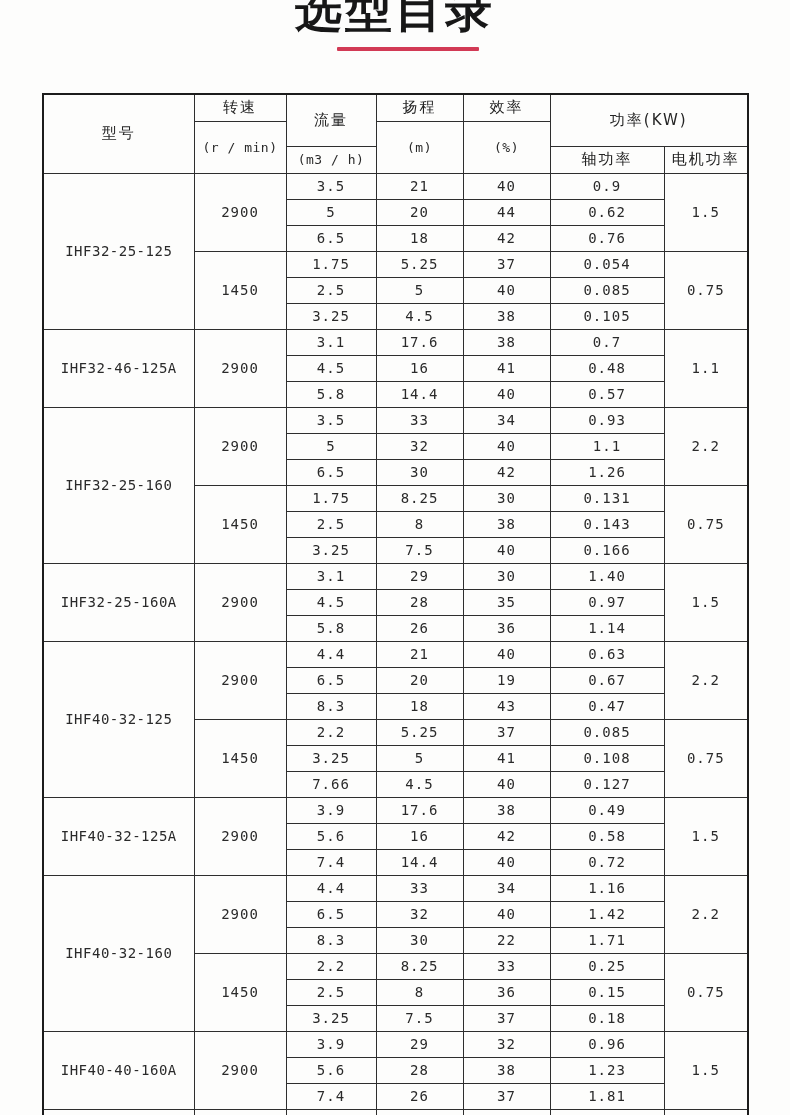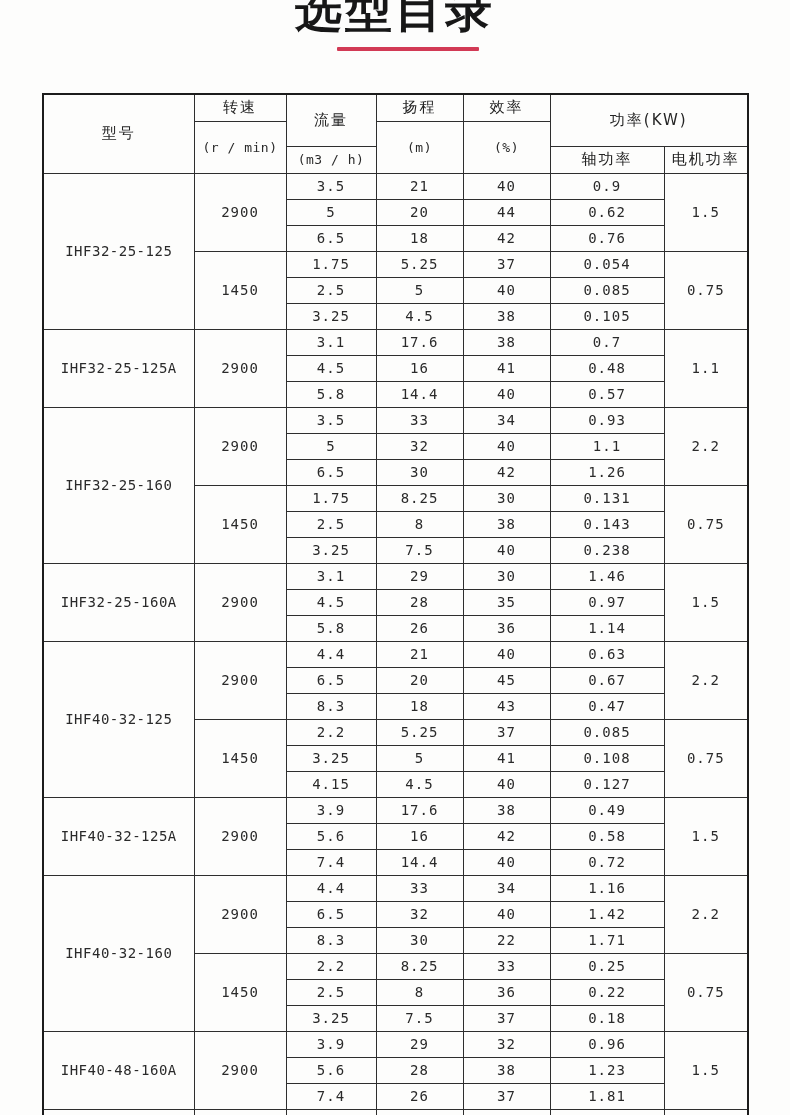--- a/index.html
+++ b/index.html
@@ -146,21 +146,21 @@
         <td class="num">40</td>
         <td class="num">0.085</td>
       </tr>
       <tr>
         <td class="num">3.25</td>
         <td class="num">4.5</td>
         <td class="num">38</td>
         <td class="num">0.105</td>
       </tr>
       <tr>
-        <td class="model-cell" rowspan="3">IHF32-25-125A</td>
+        <td class="model-cell" rowspan="3">IHF32-46-125A</td>
         <td class="num" rowspan="3">2900</td>
         <td class="num">3.1</td>
         <td class="num">17.6</td>
         <td class="num">38</td>
         <td class="num">0.7</td>
         <td class="num" rowspan="3">1.1</td>
       </tr>
       <tr>
         <td class="num">4.5</td>
         <td class="num">16</td>
@@ -205,29 +205,29 @@
       <tr>
         <td class="num">2.5</td>
         <td class="num">8</td>
         <td class="num">38</td>
         <td class="num">0.143</td>
       </tr>
       <tr>
         <td class="num">3.25</td>
         <td class="num">7.5</td>
         <td class="num">40</td>
-        <td class="num">0.238</td>
+        <td class="num">0.166</td>
       </tr>
       <tr>
         <td class="model-cell" rowspan="3">IHF32-25-160A</td>
         <td class="num" rowspan="3">2900</td>
         <td class="num">3.1</td>
         <td class="num">29</td>
         <td class="num">30</td>
-        <td class="num">1.46</td>
+        <td class="num">1.40</td>
         <td class="num" rowspan="3">1.5</td>
       </tr>
       <tr>
         <td class="num">4.5</td>
         <td class="num">28</td>
         <td class="num">35</td>
         <td class="num">0.97</td>
       </tr>
       <tr>
         <td class="num">5.8</td>
@@ -240,21 +240,21 @@
         <td class="num" rowspan="3">2900</td>
         <td class="num">4.4</td>
         <td class="num">21</td>
         <td class="num">40</td>
         <td class="num">0.63</td>
         <td class="num" rowspan="3">2.2</td>
       </tr>
       <tr>
         <td class="num">6.5</td>
         <td class="num">20</td>
-        <td class="num">45</td>
+        <td class="num">19</td>
         <td class="num">0.67</td>
       </tr>
       <tr>
         <td class="num">8.3</td>
         <td class="num">18</td>
         <td class="num">43</td>
         <td class="num">0.47</td>
       </tr>
       <tr>
         <td class="num" rowspan="3">1450</td>
@@ -264,21 +264,21 @@
         <td class="num">0.085</td>
         <td class="num" rowspan="3">0.75</td>
       </tr>
       <tr>
         <td class="num">3.25</td>
         <td class="num">5</td>
         <td class="num">41</td>
         <td class="num">0.108</td>
       </tr>
       <tr>
-        <td class="num">4.15</td>
+        <td class="num">7.66</td>
         <td class="num">4.5</td>
         <td class="num">40</td>
         <td class="num">0.127</td>
       </tr>
       <tr>
         <td class="model-cell" rowspan="3">IHF40-32-125A</td>
         <td class="num" rowspan="3">2900</td>
         <td class="num">3.9</td>
         <td class="num">17.6</td>
         <td class="num">38</td>
@@ -323,30 +323,30 @@
         <td class="num">2.2</td>
         <td class="num">8.25</td>
         <td class="num">33</td>
         <td class="num">0.25</td>
         <td class="num" rowspan="3">0.75</td>
       </tr>
       <tr>
         <td class="num">2.5</td>
         <td class="num">8</td>
         <td class="num">36</td>
-        <td class="num">0.22</td>
+        <td class="num">0.15</td>
       </tr>
       <tr>
         <td class="num">3.25</td>
         <td class="num">7.5</td>
         <td class="num">37</td>
         <td class="num">0.18</td>
       </tr>
       <tr>
-        <td class="model-cell" rowspan="3">IHF40-48-160A</td>
+        <td class="model-cell" rowspan="3">IHF40-40-160A</td>
         <td class="num" rowspan="3">2900</td>
         <td class="num">3.9</td>
         <td class="num">29</td>
         <td class="num">32</td>
         <td class="num">0.96</td>
         <td class="num" rowspan="3">1.5</td>
       </tr>
       <tr>
         <td class="num">5.6</td>
         <td class="num">28</td>

